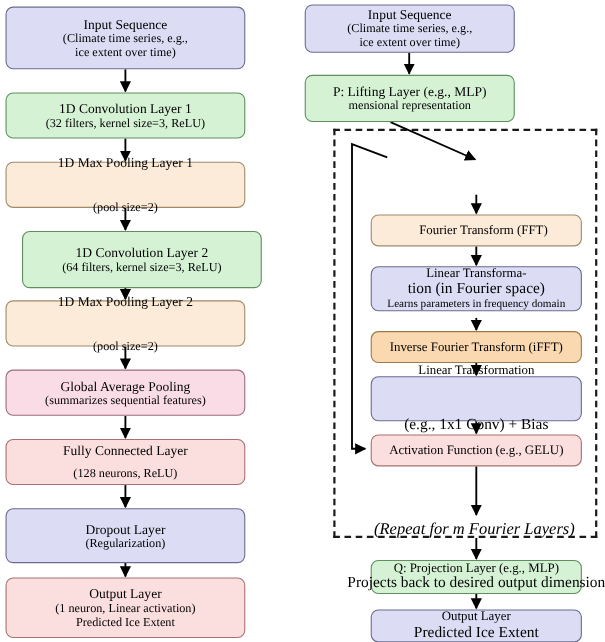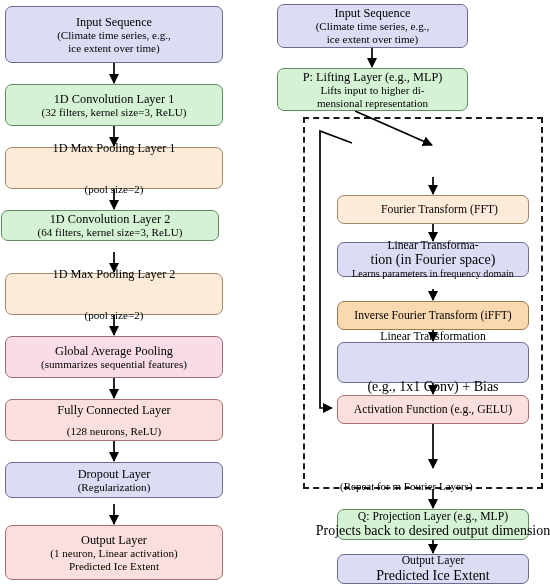--- a/index.html
+++ b/index.html
@@ -53,24 +53,24 @@
 
   .dashed-box {
     position: absolute;
     box-sizing: border-box;
     border: 2px dashed #1a1a1a;
     background: transparent;
     z-index: 1;
   }
   .repeat-label {
     position: absolute;
-    font-size: 11px;
+    font-style: italic;
+    font-size: 15px;
     white-space: nowrap;
     z-index: 4;
-    margin-top: 7px;
   }
   svg.edges {
     position: absolute;
     left: 0; top: 0;
     width: 550px;
     height: 584px;
     z-index: 2;
     pointer-events: none;
   }
 </style>
@@ -122,71 +122,70 @@
   <div class="node f-green" style="left:5px; top:84px; width:218px; height:42px;">
     <div class="t1">1D Convolution Layer 1</div>
     <div class="t2">(32 filters, kernel size=3, ReLU)</div>
   </div>
 
   <div class="node f-orange" style="left:5px; top:147px; width:218px; height:42px;">
     <div class="t1">1D Max Pooling Layer 1</div>
     <div class="t2">(pool  size=2)</div>
   </div>
 
-  <div class="node f-green" style="left:1px; top:210px; width:218px; height:31px;">
+  <div class="node f-green" style="left:20px; top:210px; width:218px; height:52px;">
     <div class="t1">1D Convolution Layer 2</div>
     <div class="t2">(64 filters, kernel size=3, ReLU)</div>
   </div>
 
   <div class="node f-orange" style="left:5px; top:273px; width:218px; height:42px;">
     <div class="t1">1D Max Pooling Layer 2</div>
     <div class="t2">(pool  size=2)</div>
   </div>
 
   <div class="node f-pink" style="left:5px; top:336px; width:218px; height:42px;">
     <div class="t1">Global Average Pooling</div>
     <div class="t2">(summarizes sequential features)</div>
   </div>
 
   <div class="node f-pink2" style="left:5px; top:399px; width:218px; height:42px;gap:8px;">
     <div class="t1">Fully Connected Layer</div>
     <div class="t2">(128  neurons,  ReLU)</div>
   </div>
 
-  <div class="node f-blue" style="left:5px; top:462px; width:218px; height:36px;">
+  <div class="node f-blue" style="left:5px; top:462px; width:218px; height:50px;">
     <div class="t1">Dropout Layer</div>
     <div class="t2">(Regularization)</div>
   </div>
 
   <div class="node f-pink2" style="left:5px; top:525px; width:218px; height:55px;">
     <div class="t1">Output Layer</div>
     <div class="t2">(1 neuron, Linear activation)</div>
     <div class="t3">Predicted Ice Extent</div>
   </div>
 
   <div class="node f-blue" style="left:277px; top:4px; width:191px; height:44px;">
     <div class="t1">Input Sequence</div>
     <div class="t2">(Climate time series, e.g.,</div>
     <div class="t3">ice extent over time)</div>
   </div>
 
   <div class="node f-green" style="left:277px; top:68px; width:191px; height:43px;">
     <div class="t1">P: Lifting Layer (e.g., MLP)</div>
-    <div class="t2">Lifts input to higher di-</div>
     <div class="t3">mensional representation</div>
   </div>
 
   <div class="dashed-box" style="left:303px; top:117px; width:240px; height:372px;"></div>
 
 
   <div class="node sm f-orange" style="left:337px; top:195px; width:192px; height:29px;padding-left:13px;">
     <div class="t1">Fourier Transform (FFT)</div>
   </div>
 
-  <div class="node sm f-blue" style="left:337px; top:242px; width:192px; height:35px;">
+  <div class="node sm f-blue" style="left:337px; top:242px; width:192px; height:41px;">
     <div class="t1">Linear Transforma-</div>
     <div class="t2">tion (in Fourier space)</div>
     <div class="t3">Learns parameters in frequency domain</div>
   </div>
 
   <div class="node sm f-orange2" style="left:337px; top:301px; width:192px; height:29px;">
     <div class="t1">Inverse Fourier Transform (iFFT)</div>
   </div>
 
   <div class="node sm f-blue" style="left:337px; top:342px; width:192px; height:41px;gap:36px;">

